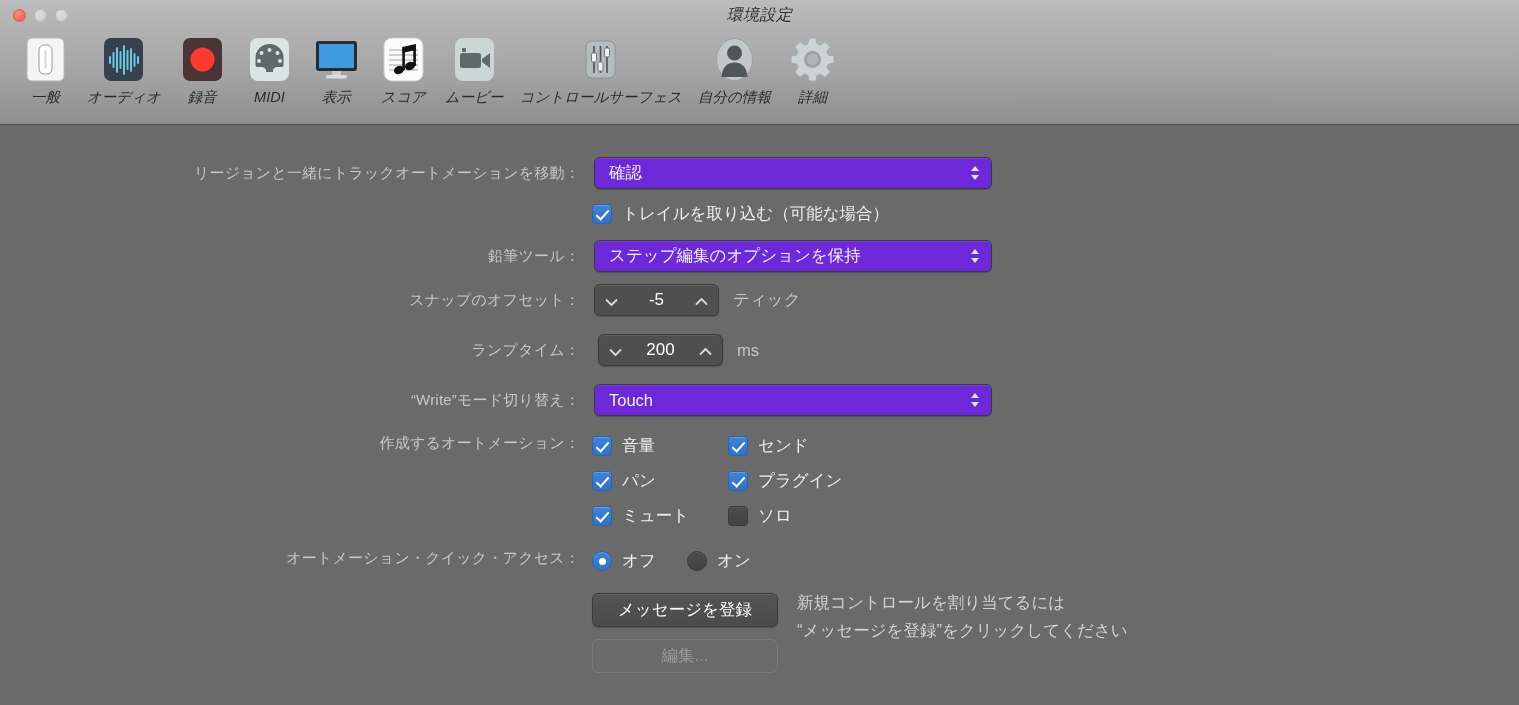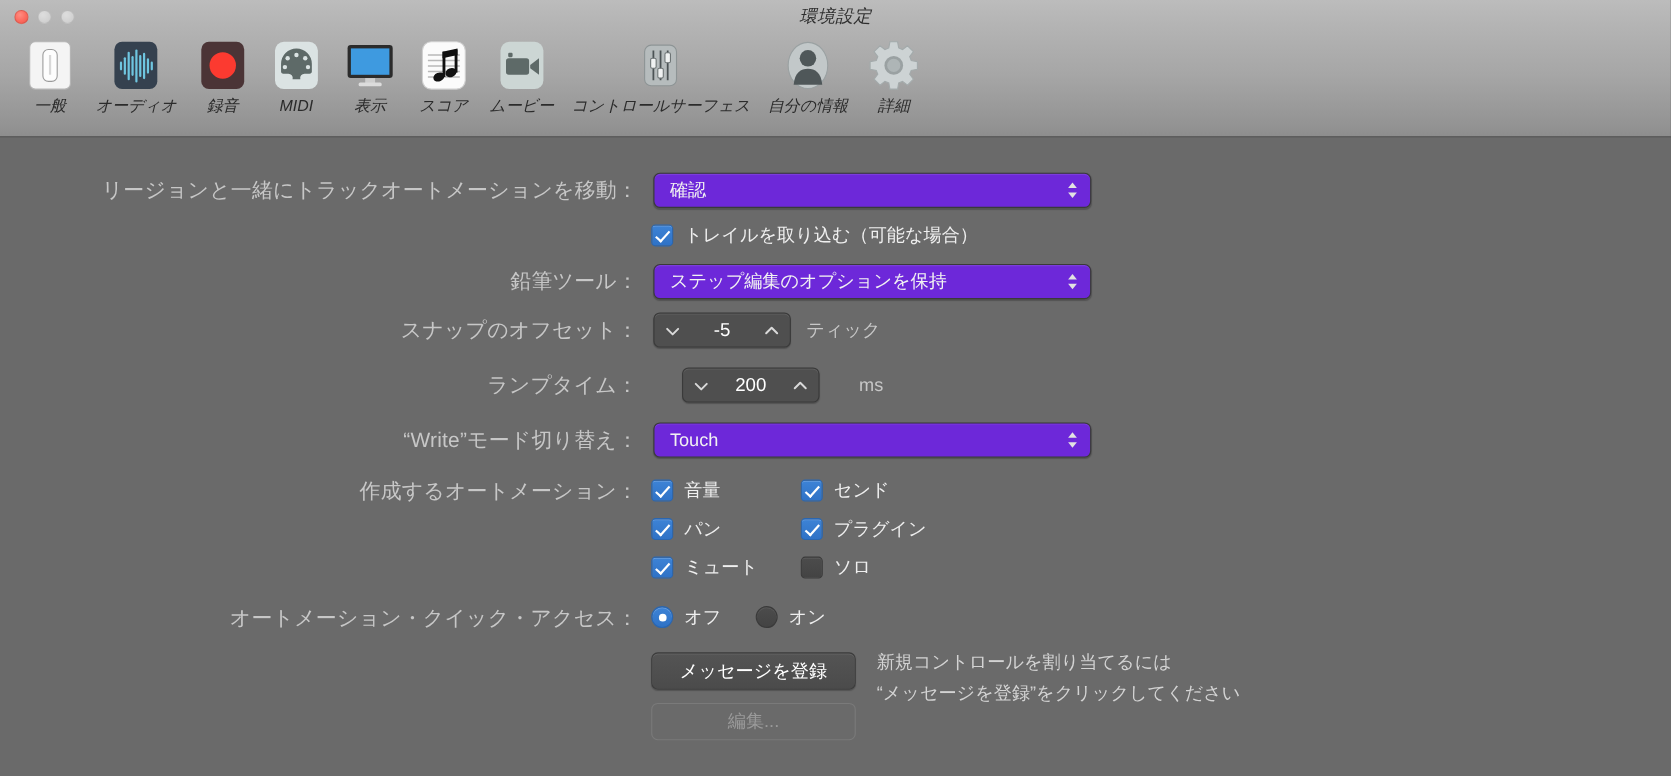--- a/index.html
+++ b/index.html
@@ -113,21 +113,21 @@
     background: #6a6a6a;
   }
 
   .row {
     position: absolute;
     display: flex;
     align-items: center;
   }
   .form-label {
     color: #c7c7c7;
-    font-size: 19px;
+    font-size: 15px;
     text-align: right;
     white-space: nowrap;
     letter-spacing: 0.2px;
   }
 
   
   .popup {
     position: relative;
     background: #6d28d9;
     border: 1px solid #3a3a3a;
@@ -504,21 +504,21 @@
         <span class="val">-5</span>
         <span class="arrow">
           <svg viewBox="0 0 15 12" width="15" height="12">
             <path d="M2.5 8 L7.5 3 L12.5 8" stroke="#d9d9d9" stroke-width="1.8" fill="none" stroke-linecap="round" stroke-linejoin="round"></path>
           </svg>
         </span>
       </div>
       <div class="unit">ティック</div>
     </div>
 
-    <div class="row" style="top:209px; left:80px;gap:22px;">
+    <div class="row" style="top:209px; left:80px;">
       <div class="form-label" style="width:500px;">ランプタイム：</div>
       <div class="stepper" style="margin-left:18px;">
         <span class="arrow">
           <svg viewBox="0 0 15 12" width="15" height="12">
             <path d="M2.5 4 L7.5 9 L12.5 4" stroke="#d9d9d9" stroke-width="1.8" fill="none" stroke-linecap="round" stroke-linejoin="round"></path>
           </svg>
         </span>
         <span class="val">200</span>
         <span class="arrow">
           <svg viewBox="0 0 15 12" width="15" height="12">

